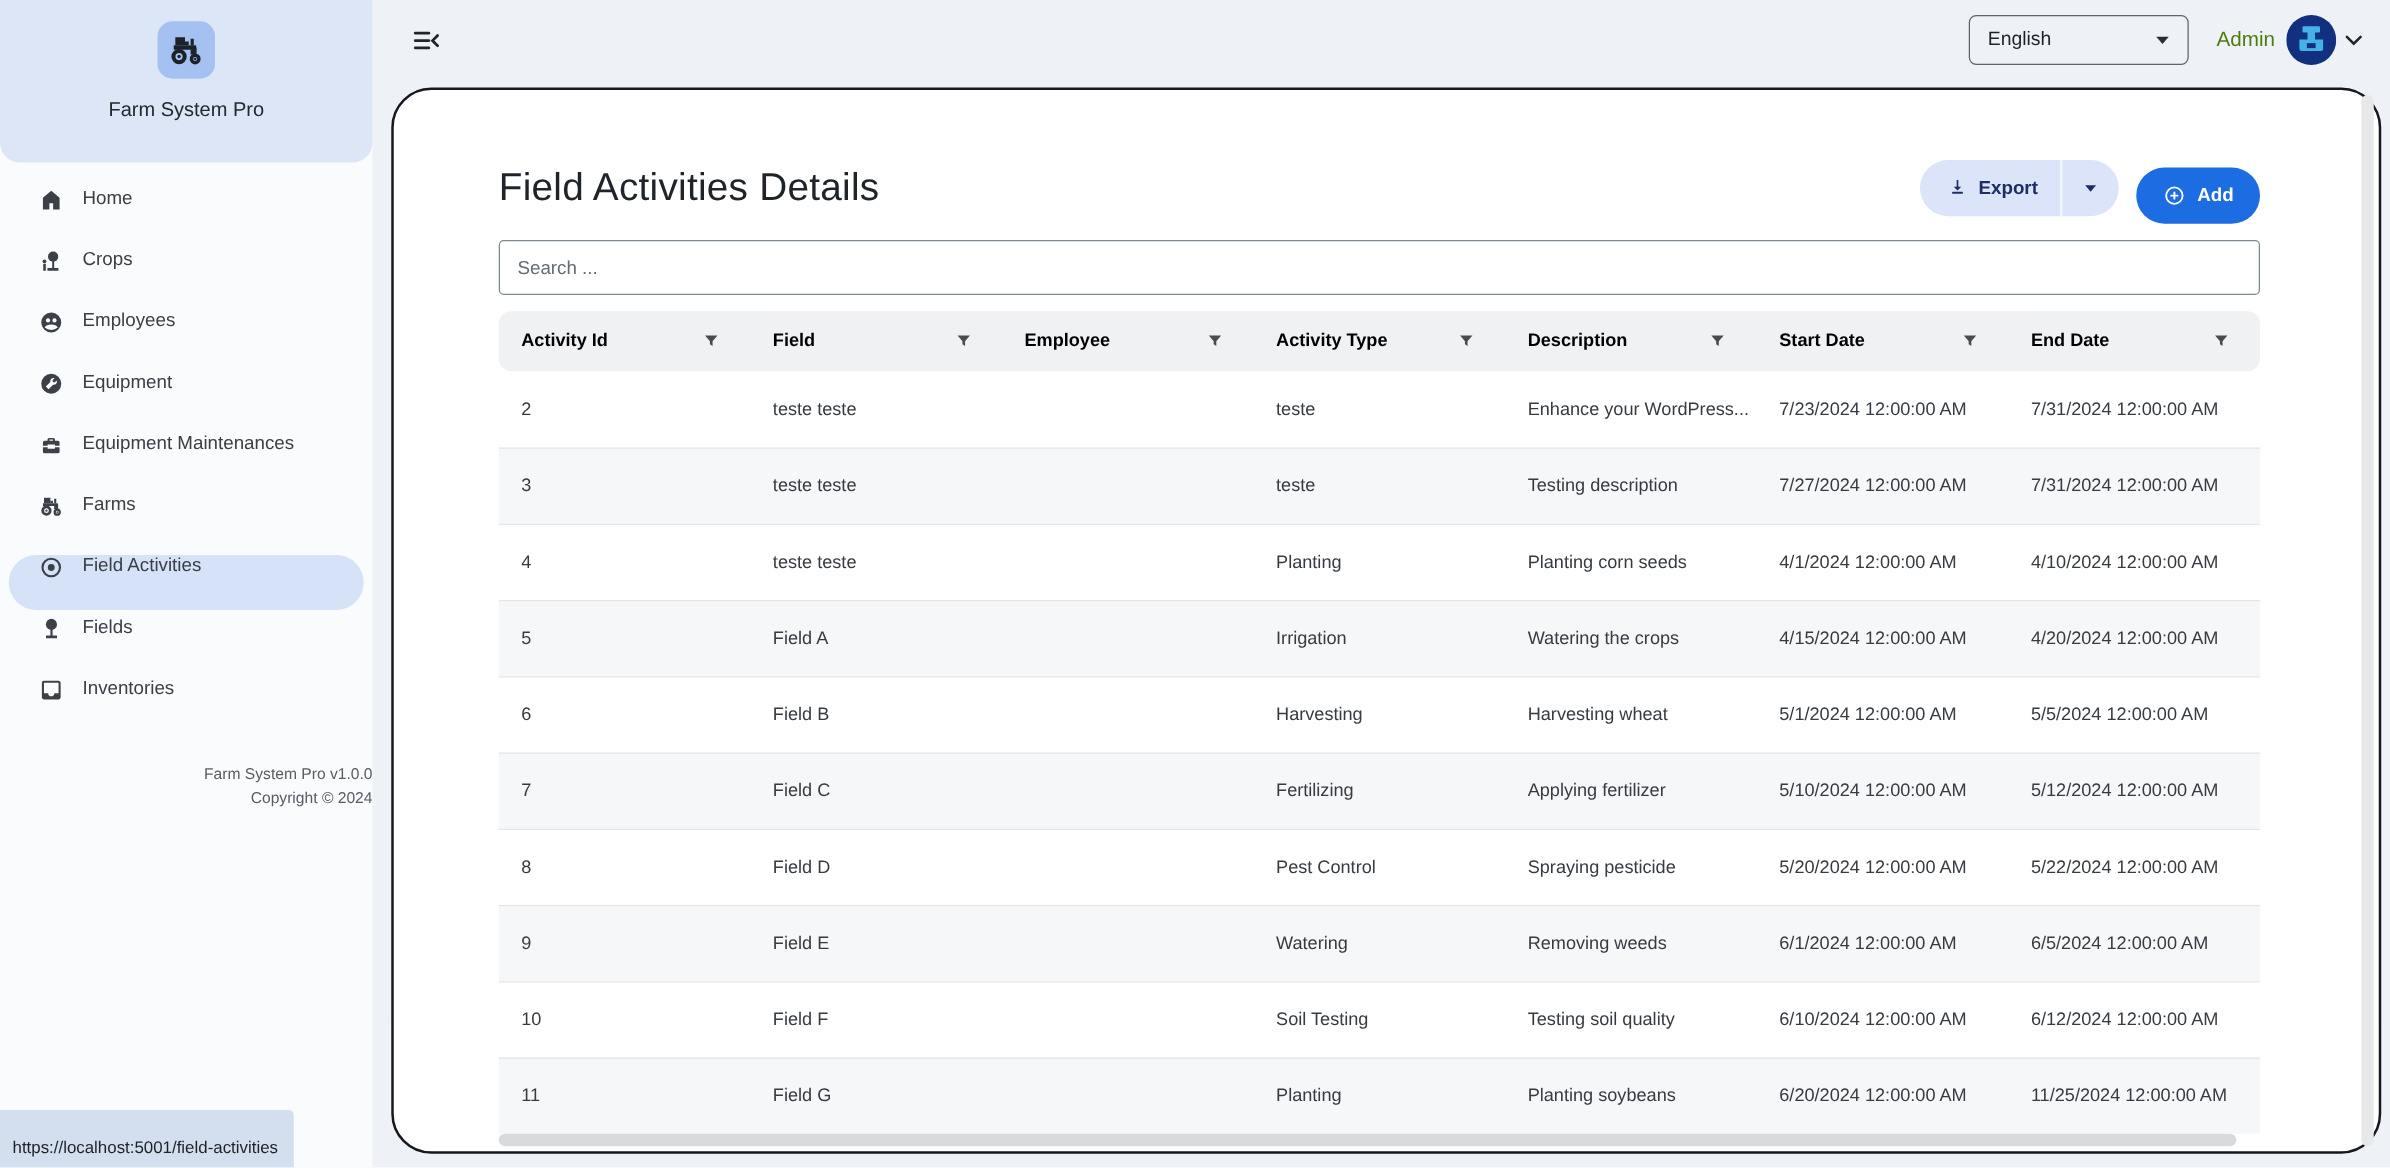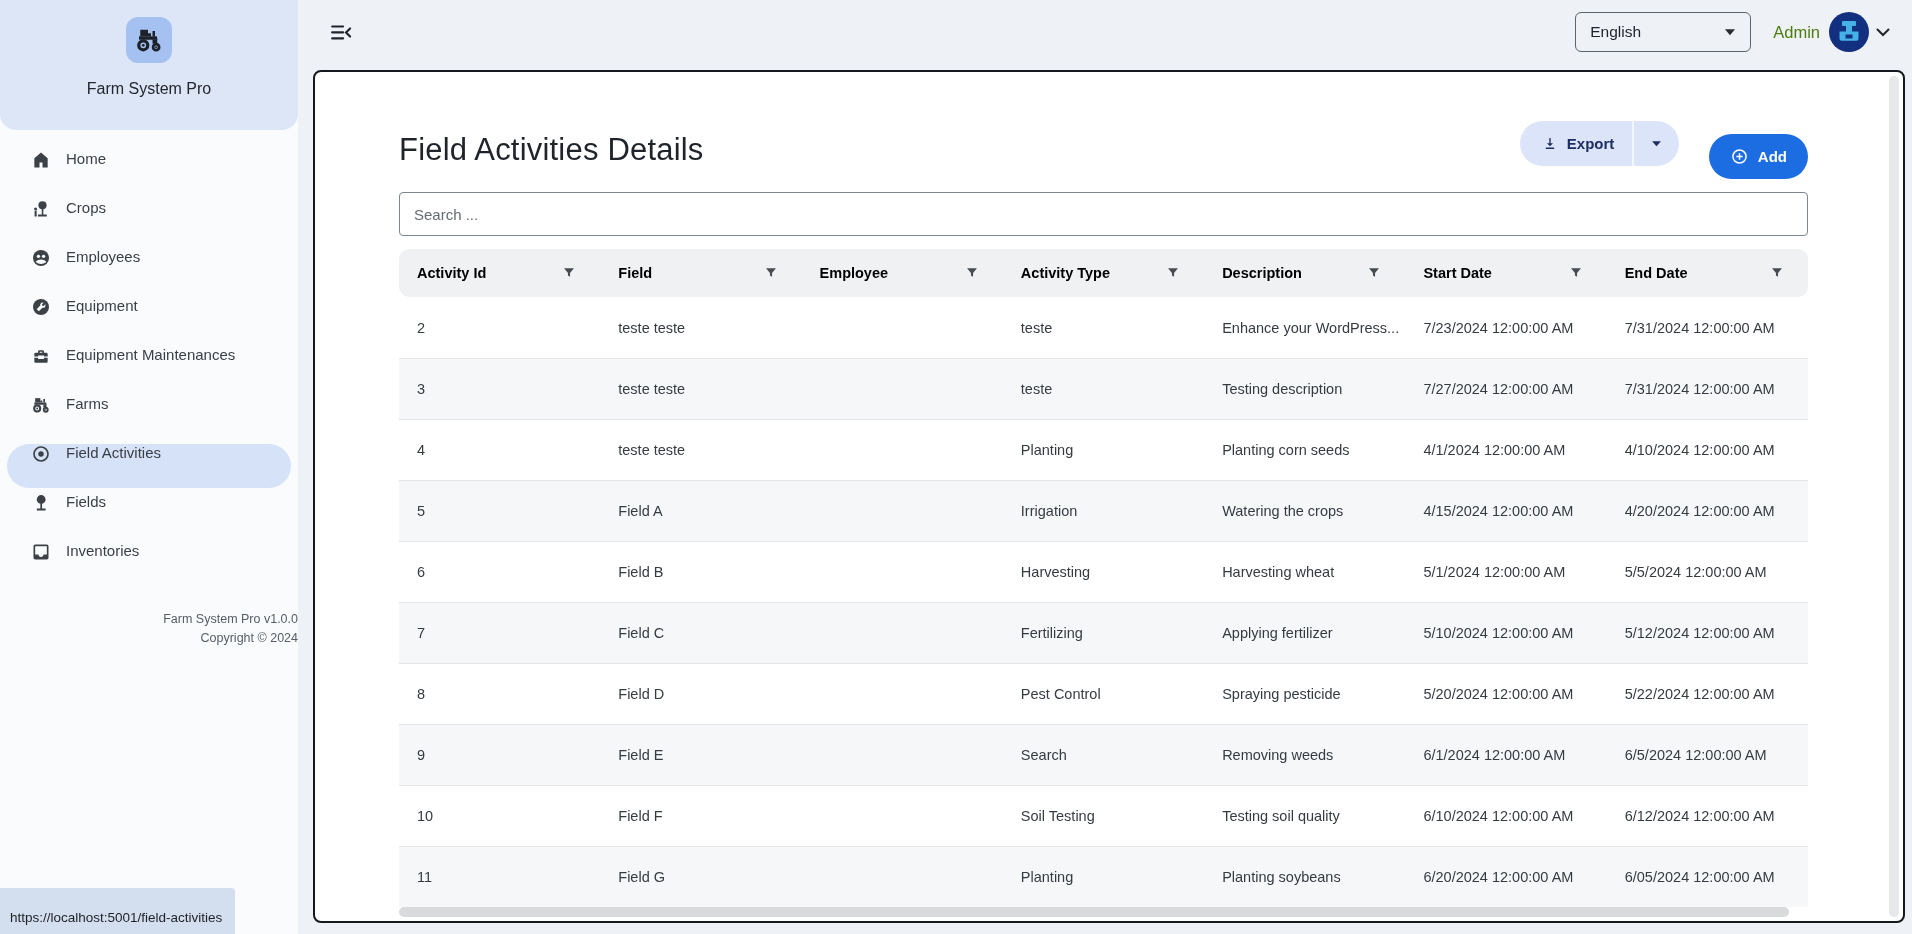--- a/index.html
+++ b/index.html
@@ -46,26 +46,26 @@
   .lang-select .caret { margin-left:auto; color:#2a2e33; display:flex; }
   .admin-label { margin-left:22px; font-size:16.5px; color:#4d7c0f; }
   .avatar {
     width:40px; height:40px; border-radius:50%; margin-left:9px; cursor:pointer; display:flex; flex:none;
   }
   .user-chevron { margin-left:7px; display:flex; cursor:pointer; }
 
   
   .card {
     position:absolute; left:313px; top:70px; width:1592px; height:853px;
-    background:#fff; border:2.5px solid #15181e; border-radius:8px;
+    background:#fff; border:2.5px solid #15181e; border-radius:32px;
     padding:0 95px 0 84px;
   }
   .title-row { margin-top:58px; display:flex; align-items:center; height:40px; }
   .page-title { font-size:31px; font-weight:400; color:#1f232a; letter-spacing:.2px; }
-  .actions { margin-left:auto; display:flex; gap:30px; }
+  .actions { margin-left:auto; display:flex; align-items:center; gap:14px; }
   .export-group {
     display:flex; align-items:center; height:45px; border-radius:23px;
     background:#dbe4f8; color:#1d2e63; font-weight:bold; font-size:15px; overflow:hidden;
   }
   .export-main { display:flex; align-items:center; gap:9px; padding:0 18px 0 22px; height:100%; background:none; border:none; color:inherit; font:inherit; font-weight:bold; cursor:pointer; }
   .export-divider { width:1.5px; height:100%; background:#f1f5fc; }
   .export-caret { padding:0 17px; height:100%; display:flex; align-items:center; background:none; border:none; color:#1d2e63; cursor:pointer; }
   .add-btn {
     display:flex; align-items:center; gap:9px; height:45px; border-radius:23px;
     background:#1c6ce2; color:#fff; font-weight:bold; font-size:15px; padding:16px 21px;
@@ -419,42 +419,42 @@
           <div class="cell"></div>
           <div class="cell">Pest Control</div>
           <div class="cell">Spraying pesticide</div>
           <div class="cell">5/20/2024 12:00:00 AM</div>
           <div class="cell">5/22/2024 12:00:00 AM</div>
         </div>
         <div class="row alt">
           <div class="cell">9</div>
           <div class="cell">Field E</div>
           <div class="cell"></div>
-          <div class="cell">Search</div>
+          <div class="cell">Watering</div>
           <div class="cell">Removing weeds</div>
           <div class="cell">6/1/2024 12:00:00 AM</div>
           <div class="cell">6/5/2024 12:00:00 AM</div>
         </div>
         <div class="row">
           <div class="cell">10</div>
           <div class="cell">Field F</div>
           <div class="cell"></div>
           <div class="cell">Soil Testing</div>
           <div class="cell">Testing soil quality</div>
           <div class="cell">6/10/2024 12:00:00 AM</div>
           <div class="cell">6/12/2024 12:00:00 AM</div>
         </div>
         <div class="row alt">
           <div class="cell">11</div>
           <div class="cell">Field G</div>
           <div class="cell"></div>
           <div class="cell">Planting</div>
           <div class="cell">Planting soybeans</div>
           <div class="cell">6/20/2024 12:00:00 AM</div>
-          <div class="cell">6/05/2024 12:00:00 AM</div>
+          <div class="cell">11/25/2024 12:00:00 AM</div>
         </div>
       </div>
   </div>
 
   <div class="hscroll"></div>
   <div class="vscroll"></div>
 </main>
 
 <div class="status-tooltip">https://localhost:5001/field-activities</div>
 

